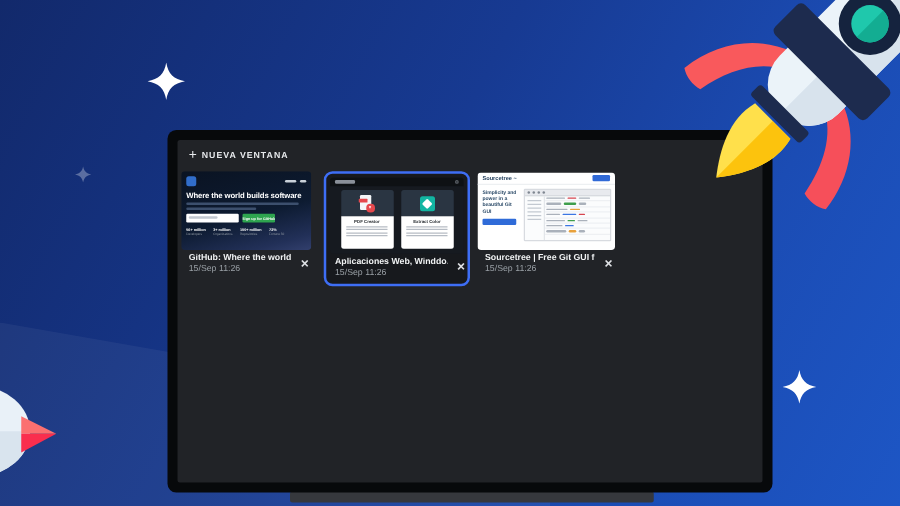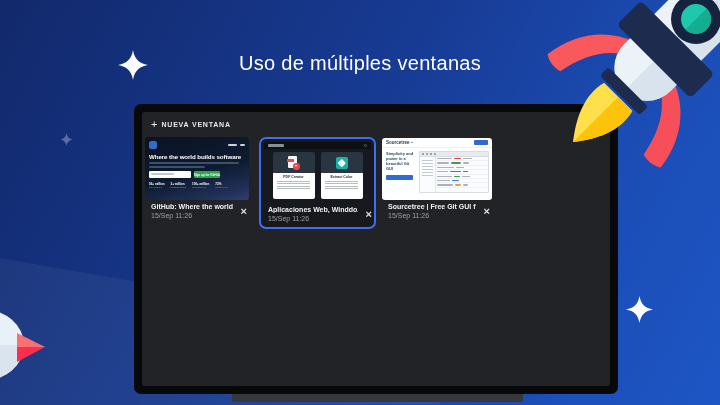--- a/index.html
+++ b/index.html
@@ -182,21 +182,20 @@
   <svg class="rocket-bl" viewBox="0 0 100 80">
     <ellipse cx="22" cy="40" rx="42" ry="36" fill="#e9f1f8"></ellipse>
     <clipPath id="noseClip">
         <ellipse cx="22" cy="40" rx="42" ry="36"></ellipse>
       </clipPath>
     <rect x="-20" y="40" width="90" height="40" fill="#d9e4ee" clip-path="url(#noseClip)"></rect>
     <polygon points="57,28 85,42 57,42" fill="#fb7070"></polygon>
     <polygon points="57,42 85,42 57,57" fill="#fa2e4e"></polygon>
   </svg>
 
-  <div class="page-title">Uso de múltiples ventanas</div>
 
   <div class="tv-stand"></div>
   <div class="tv">
     <div class="screen">
 
       <div class="new-window">
         <span class="plus">+</span>
         <span class="nw-label">NUEVA VENTANA</span>
       </div>
 

